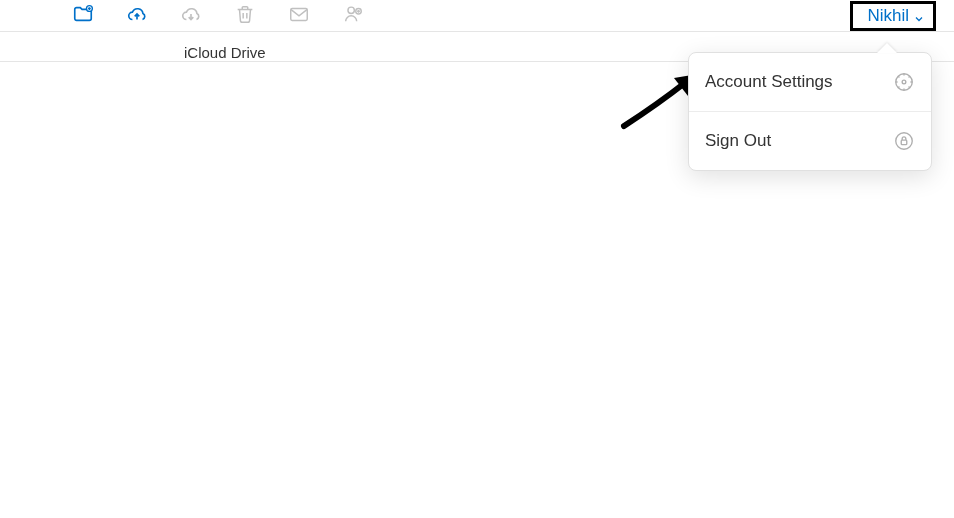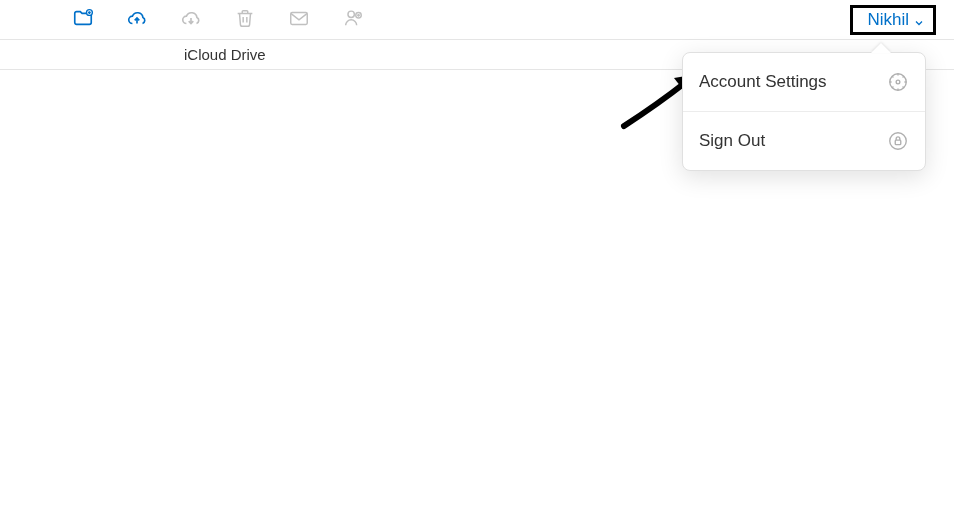--- a/index.html
+++ b/index.html
@@ -9,21 +9,21 @@
     }
     body {
       font-family: -apple-system, BlinkMacSystemFont, "Segoe UI", Helvetica, Arial, sans-serif;
       background: #ffffff;
       width: 954px;
       height: 518px;
       position: relative;
       overflow: hidden;
     }
     .toolbar {
-      height: 40px;
+      height: 32px;
       display: flex;
       align-items: center;
       padding: 0 12px;
       border-bottom: 1px solid #e5e5e5;
       position: relative;
     }
     .toolbar-left {
       display: flex;
       align-items: center;
       gap: 0;
@@ -56,30 +56,30 @@
       cursor: pointer;
       background: #ffffff;
     }
     .user-btn .chev {
       width: 12px;
       height: 12px;
     }
     .breadcrumb-bar {
       height: 30px;
       display: flex;
-      align-items: center;
+      align-items: flex-end;
       border-bottom: 1px solid #e5e5e5;
       padding-left: 184px;
       font-size: 15px;
       color: #333333;
     }
     .dropdown {
       position: absolute;
       top: 52px;
-      right: 28px;
+      right: 22px;
       width: 244px;
       background: #ffffff;
       border: 1px solid #e0e0e0;
       border-radius: 8px;
       box-shadow: 0 6px 24px rgba(0,0,0,0.12);
       z-index: 10;
     }
     .dropdown::before {
       content: "";
       position: absolute;

